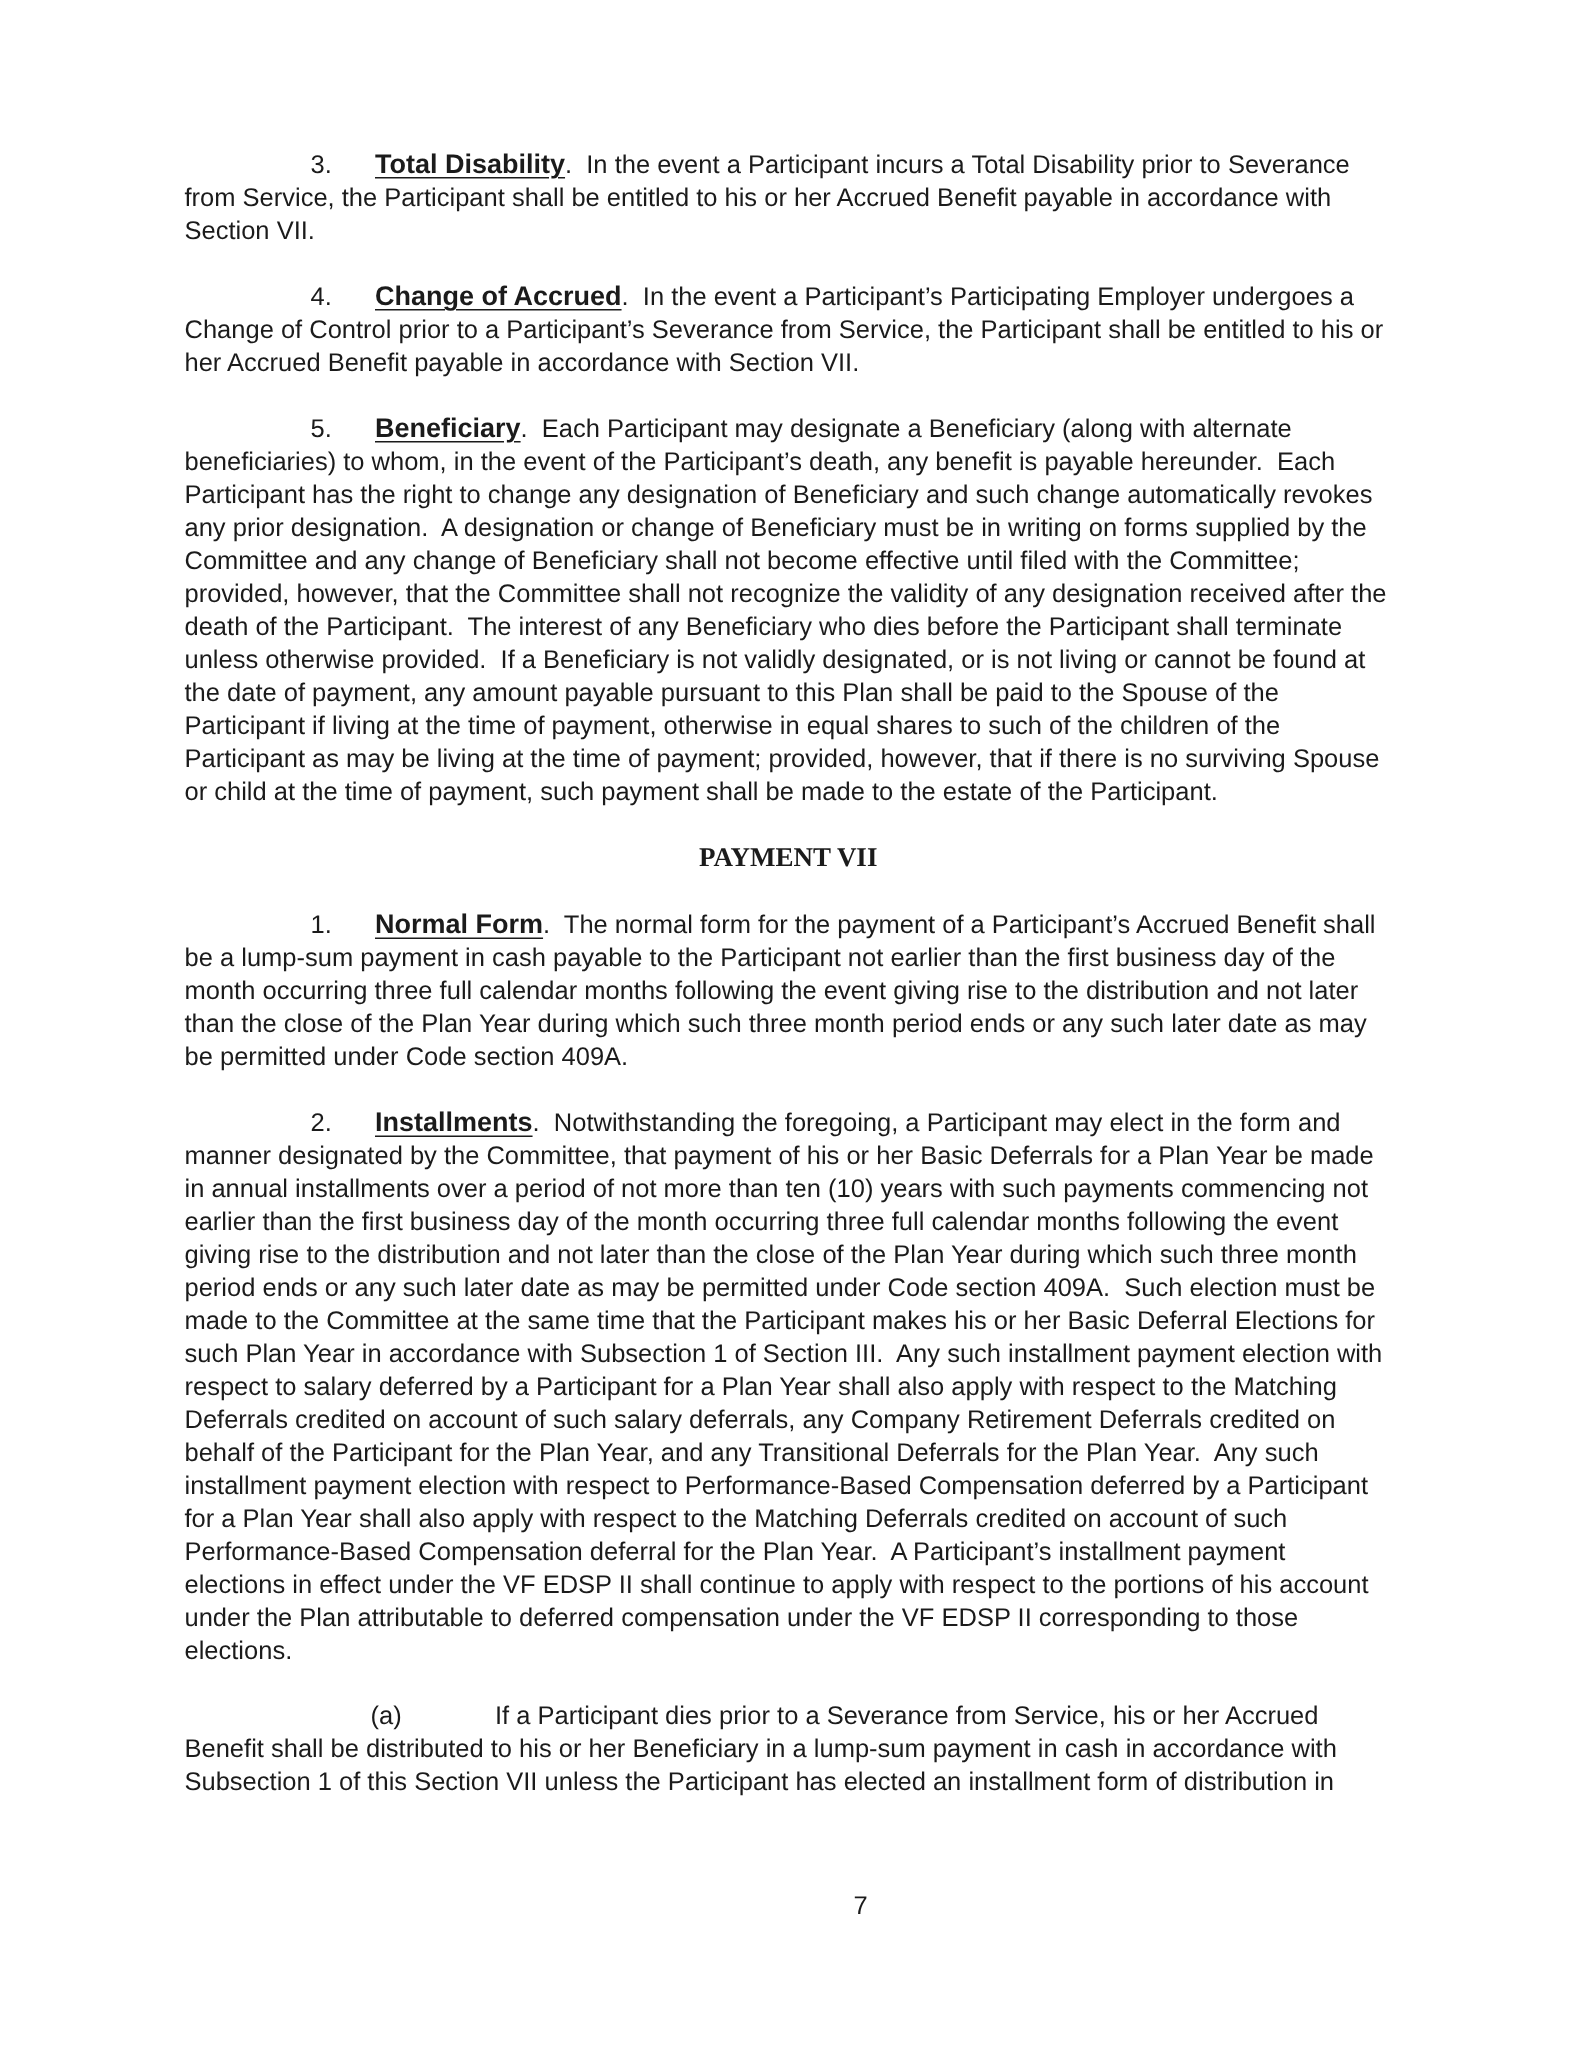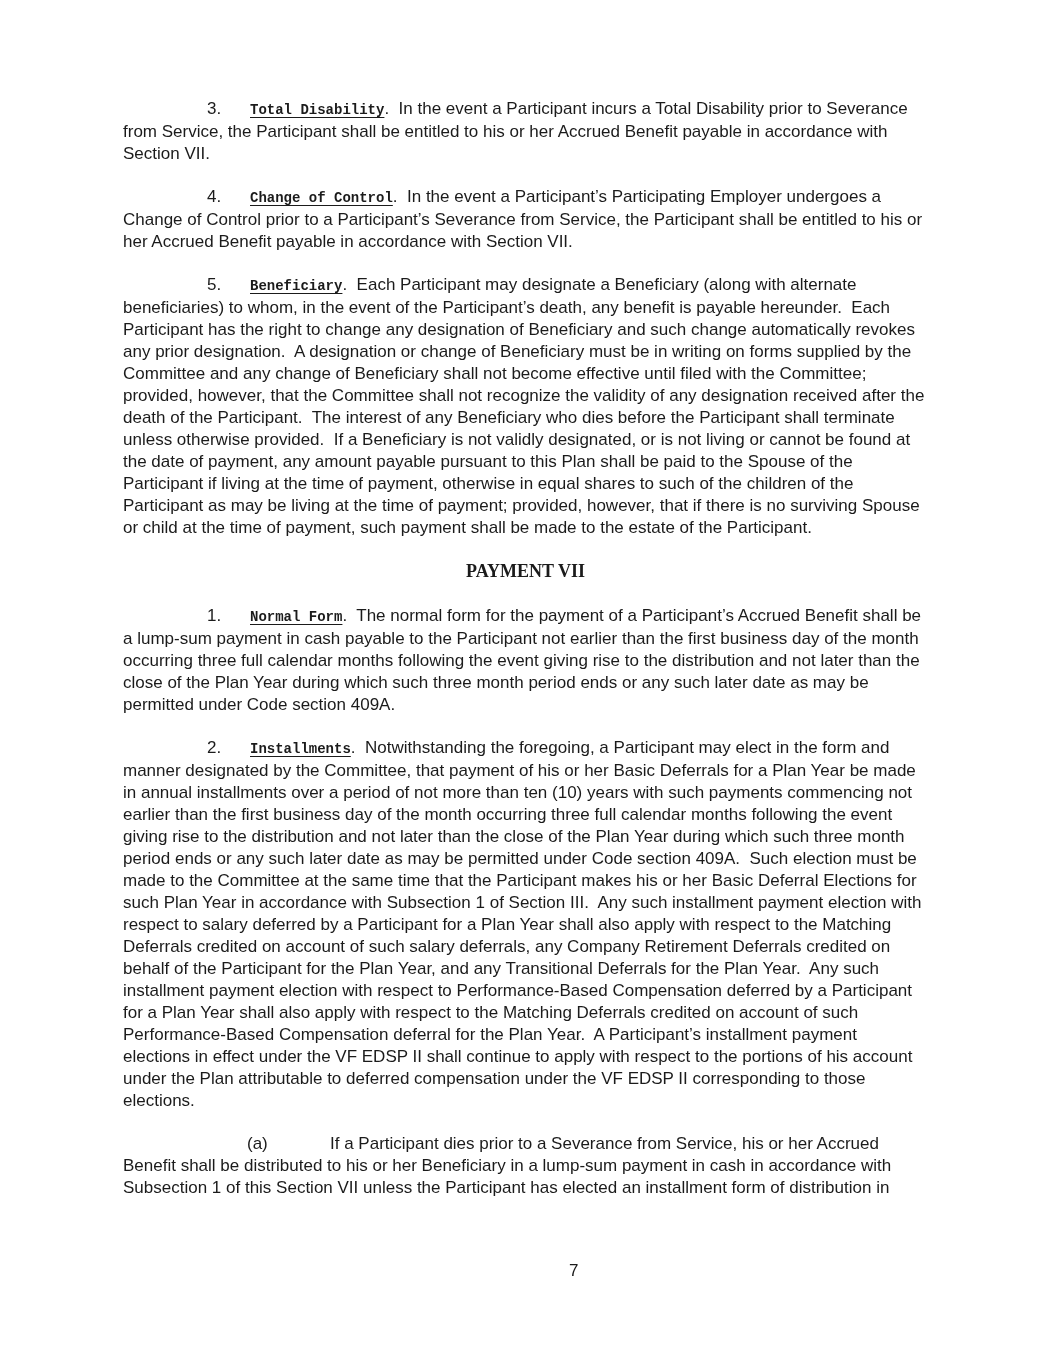--- a/index.html
+++ b/index.html
@@ -24,23 +24,23 @@
     text-indent: 84px;
     margin-bottom: 21px;
     text-align: left;
   }
   .pnum {
     display: inline-block;
     width: 43px;
     text-indent: 0;
   }
   .phead {
-    font-family: Liberation Mono, monospace;
+    font-family: Liberation Sans, sans-serif;
     font-weight: bold;
-    font-size: 14px;
+    font-size: 18px;
     text-decoration: underline;
     text-underline-offset: 3px;
   }
   .section-heading {
     text-align: center;
     font-family: "Liberation Serif", "DejaVu Serif", serif;
     font-weight: bold;
     font-size: 18px;
     line-height: 22px;
     margin: 16px 0 23px 0;
@@ -61,21 +61,21 @@
     left: 569px;
   }
 </style>
 </head>
 <body>
 
 <div class="page">
 
   <p class="para"><span class="pnum">3.</span><span class="phead">Total Disability</span><span>.  In the event a Participant incurs a Total Disability prior to Severance from Service, the Participant shall be entitled to his or her Accrued Benefit payable in accordance with Section VII.</span></p>
 
-  <p class="para"><span class="pnum">4.</span><span class="phead">Change of Control</span><span>.  In the event a Participant’s Participating Employer undergoes a Change of Control prior to a Participant’s Severance from Service, the Participant shall be entitled to his or her Accrued Benefit payable in accordance with Section VII.</span></p>
+  <p class="para"><span class="pnum">4.</span><span class="phead">Change of Accrued</span><span>.  In the event a Participant’s Participating Employer undergoes a Change of Control prior to a Participant’s Severance from Service, the Participant shall be entitled to his or her Accrued Benefit payable in accordance with Section VII.</span></p>
 
   <p class="para"><span class="pnum">5.</span><span class="phead">Beneficiary</span><span>.  Each Participant may designate a Beneficiary (along with alternate beneficiaries) to whom, in the event of the Participant’s death, any benefit is payable hereunder.  Each Participant has the right to change any designation of Beneficiary and such change automatically revokes any prior designation.  A designation or change of Beneficiary must be in writing on forms supplied by the Committee and any change of Beneficiary shall not become effective until filed with the Committee; provided, however, that the Committee shall not recognize the validity of any designation received after the death of the Participant.  The interest of any Beneficiary who dies before the Participant shall terminate unless otherwise provided.  If a Beneficiary is not validly designated, or is not living or cannot be found at the date of payment, any amount payable pursuant to this Plan shall be paid to the Spouse of the Participant if living at the time of payment, otherwise in equal shares to such of the children of the Participant as may be living at the time of payment; provided, however, that if there is no surviving Spouse or child at the time of payment, such payment shall be made to the estate of the Participant.</span></p>
 
   <div class="section-heading">
     <div>PAYMENT VII</div>
   </div>
 
   <p class="para"><span class="pnum">1.</span><span class="phead">Normal Form</span><span>.  The normal form for the payment of a Participant’s Accrued Benefit shall be a lump-sum payment in cash payable to the Participant not earlier than the first business day of the month occurring three full calendar months following the event giving rise to the distribution and not later than the close of the Plan Year during which such three month period ends or any such later date as may be permitted under Code section 409A.</span></p>
 
   <p class="para"><span class="pnum">2.</span><span class="phead">Installments</span><span>.  Notwithstanding the foregoing, a Participant may elect in the form and manner designated by the Committee, that payment of his or her Basic Deferrals for a Plan Year be made in annual installments over a period of not more than ten (10) years with such payments commencing not earlier than the first business day of the month occurring three full calendar months following the event giving rise to the distribution and not later than the close of the Plan Year during which such three month period ends or any such later date as may be permitted under Code section 409A.  Such election must be made to the Committee at the same time that the Participant makes his or her Basic Deferral Elections for such Plan Year in accordance with Subsection 1 of Section III.  Any such installment payment election with respect to salary deferred by a Participant for a Plan Year shall also apply with respect to the Matching Deferrals credited on account of such salary deferrals, any Company Retirement Deferrals credited on behalf of the Participant for the Plan Year, and any Transitional Deferrals for the Plan Year.  Any such installment payment election with respect to Performance-Based Compensation deferred by a Participant for a Plan Year shall also apply with respect to the Matching Deferrals credited on account of such Performance-Based Compensation deferral for the Plan Year.  A Participant’s installment payment elections in effect under the VF EDSP II shall continue to apply with respect to the portions of his account under the Plan attributable to deferred compensation under the VF EDSP II corresponding to those elections.</span></p>

